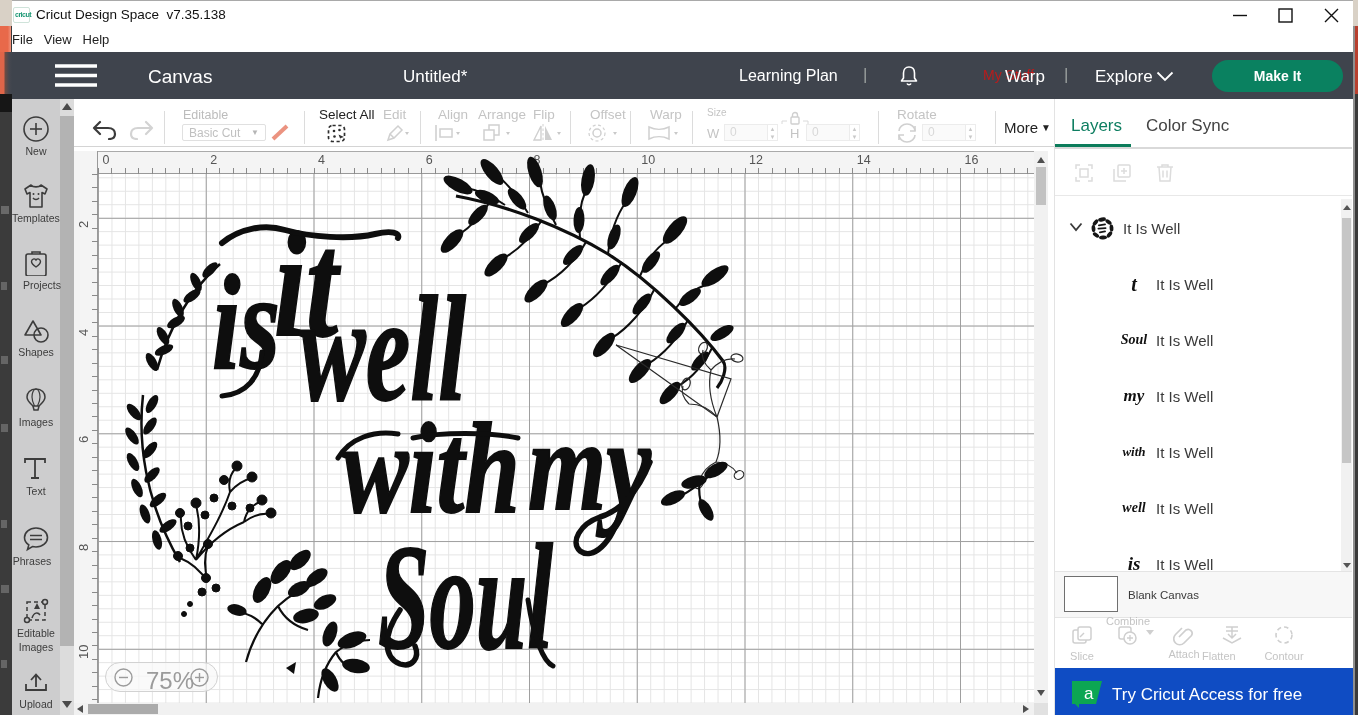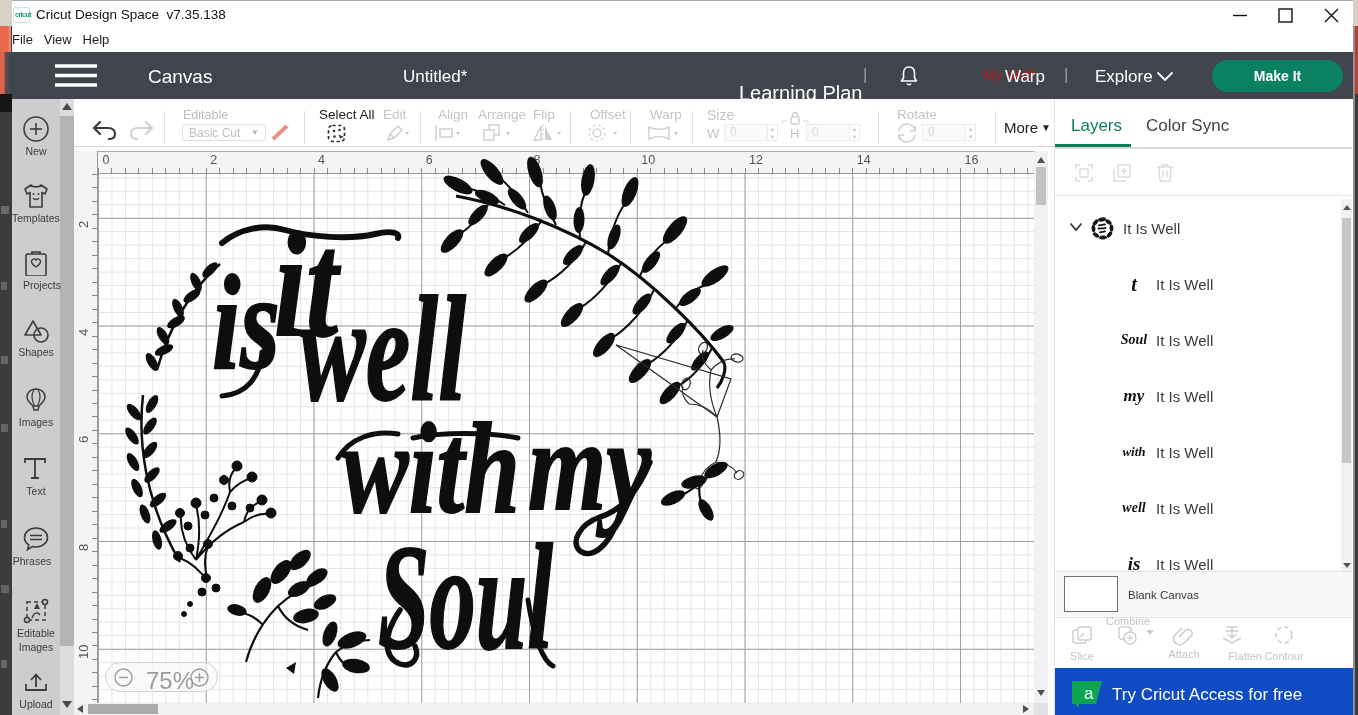--- a/index.html
+++ b/index.html
@@ -42,21 +42,21 @@
 <div class="abs" style="left:12px;top:32px;font-size:13px;color:#222">File&nbsp;&nbsp;&nbsp;View&nbsp;&nbsp;&nbsp;Help</div>
 
 <div class="abs" style="left:12px;top:52px;width:1341px;height:47px;background:#3f444d"></div>
 <svg class="abs" style="left:55px;top:62px" width="42" height="27" viewBox="0 0 42 27">
  <line x1="0" y1="4" x2="42" y2="4" stroke="#fff" stroke-width="3.4"></line>
  <line x1="0" y1="13.5" x2="42" y2="13.5" stroke="#fff" stroke-width="3.4"></line>
  <line x1="0" y1="23" x2="42" y2="23" stroke="#fff" stroke-width="3.4"></line>
 </svg>
 <div class="abs" style="left:148px;top:66px;font-size:19px;color:#fff">Canvas</div>
 <div class="abs" style="left:403px;top:67px;font-size:17px;color:#fff">Untitled*</div>
-<div class="abs" style="left:739px;top:82px;font-size:20px;color:#fff">Learning Plan</div>
+<div class="abs" style="left:739px;top:67px;font-size:16px;color:#fff">Learning Plan</div>
 <div class="abs" style="left:863px;top:65px;font-size:17px;color:#9aa09e">|</div>
 <svg class="abs" style="left:899px;top:65px" width="20" height="21" viewBox="0 0 20 21">
  <path d="M10 2 C6.5 2 4.5 4.5 4.5 8 L4.5 13 L2.5 16 L17.5 16 L15.5 13 L15.5 8 C15.5 4.5 13.5 2 10 2 Z" fill="none" stroke="#fff" stroke-width="1.6" stroke-linejoin="round"></path>
  <path d="M8 18.5 A2.2 2.2 0 0 0 12 18.5" fill="none" stroke="#fff" stroke-width="1.6"></path>
 </svg>
 <div class="abs" style="left:983px;top:67px;font-size:14px;color:#b91c1c">My Stuff</div>
 <div class="abs" style="left:1005px;top:67px;font-size:17px;color:#fff">Warp</div>
 <div class="abs" style="left:1064px;top:65px;font-size:17px;color:#9aa09e">|</div>
 <div class="abs" style="left:1095px;top:67px;font-size:17px;color:#fff">Explore</div>
 <svg class="abs" style="left:1156px;top:71px" width="18" height="11" viewBox="0 0 18 11">
@@ -129,21 +129,21 @@
 </svg>
 <div class="abs" style="left:630px;top:111px;width:1px;height:33px;background:#dcdcdc"></div>
 
 <div class="abs" style="left:650px;top:107px;font-size:13.5px;color:#c4c4c4">Warp</div>
 <svg class="abs" style="left:647px;top:123px" width="36" height="20" viewBox="0 0 36 20">
  <path d="M2 4 C8 7 16 7 22 4 L22 16 C16 13 8 13 2 16 Z" fill="none" stroke="#d0d0d0" stroke-width="1.5"></path>
  <path d="M27 9 L31 9 L29 12 Z" fill="#c9c9c9"></path>
 </svg>
 <div class="abs" style="left:692px;top:111px;width:1px;height:33px;background:#dcdcdc"></div>
 
-<div class="abs" style="left:707px;top:107px;font-size:14px;color:#c4c4c4">Size</div>
+<div class="abs" style="left:707px;top:107px;font-size:10px;color:#c4c4c4">Size</div>
 <div class="abs" style="left:707px;top:126px;font-size:13px;color:#c4c4c4">W</div>
 <div class="abs" style="left:724px;top:124px;width:44px;height:17px;border:1px solid #ececec;background:#fafafa;font-size:12px;color:#d8d8d8;line-height:15px;padding-left:5px">0</div>
 <div class="abs" style="left:767px;top:124px;width:11px;height:17px;border:1px solid #ececec;background:#fff;text-align:center;font-size:6px;color:#c9c9c9;line-height:8px">▲<br>▼</div>
 <svg class="abs" style="left:781px;top:111px" width="28" height="15" viewBox="0 0 28 15">
  <path d="M1 13 L1 10 L6 10 M22 10 L27 10 L27 13" fill="none" stroke="#dadada" stroke-width="1"></path>
  <rect x="10" y="6" width="8" height="7" rx="1" fill="none" stroke="#cfcfcf" stroke-width="1.4"></rect>
  <path d="M11.5 6 L11.5 4 A2.5 2.5 0 0 1 16.5 4 L16.5 6" fill="none" stroke="#cfcfcf" stroke-width="1.4"></path>
 </svg>
 <div class="abs" style="left:790px;top:126px;font-size:13px;color:#c4c4c4">H</div>
 <div class="abs" style="left:806px;top:124px;width:44px;height:17px;border:1px solid #ececec;background:#fafafa;font-size:12px;color:#d8d8d8;line-height:15px;padding-left:5px">0</div>
@@ -535,21 +535,21 @@
     </svg>
     <div class="abs" style="left:1098px;top:615px;width:60px;text-align:center;font-size:11px;color:#c4c4c4">Combine</div>
     <svg class="abs" style="left:1173px;top:625px" width="22" height="21" viewBox="0 0 22 21">
       <path d="M6 12 L13 5 A4 4 0 0 1 18.5 10.5 L11 18 A6 6 0 0 1 2.5 9.5 L9 3" fill="none" stroke="#cfcfcf" stroke-width="1.7"></path>
     </svg>
     <div class="abs" style="left:1154px;top:648px;width:60px;text-align:center;font-size:11px;color:#c4c4c4">Attach</div>
     <svg class="abs" style="left:1221px;top:625px" width="22" height="21" viewBox="0 0 22 21">
       <path d="M5 2 L17 2 M5 6 L17 6 M11 2 L11 12 M7 9 L11 13 L15 9" fill="none" stroke="#cfcfcf" stroke-width="1.5"></path>
       <path d="M2 13 L11 18 L20 13" fill="none" stroke="#cfcfcf" stroke-width="1.5"></path>
     </svg>
-    <div class="abs" style="left:1202px;top:650px;width:60px;text-align:right;font-size:11px;color:#c4c4c4">Flatten</div>
+    <div class="abs" style="left:1202px;top:650px;width:60px;text-align:left;font-size:11px;color:#c4c4c4">Flatten</div>
     <svg class="abs" style="left:1273px;top:625px" width="22" height="21" viewBox="0 0 22 21">
       <circle cx="11" cy="10" r="8" fill="none" stroke="#cfcfcf" stroke-width="1.6" stroke-dasharray="4.5 3"></circle>
     </svg>
     <div class="abs" style="left:1254px;top:650px;width:60px;text-align:center;font-size:11px;color:#c4c4c4">Contour</div>
     <div class="abs" style="left:1146px;top:630px;width:0;height:0;border-left:4px solid transparent;border-right:4px solid transparent;border-top:5px solid #cfcfcf"></div>
   </div>
 
 <div class="abs" style="left:1055px;top:668px;width:298px;height:47px;background:#0f4cc3"></div>
 <svg class="abs" style="left:1071px;top:680px" width="33" height="29" viewBox="0 0 33 29">
  <path d="M1 1 L31 1 L25 24 L8 24 L8 28 L4 24 L1 24 Z" fill="#0ca653"></path>

